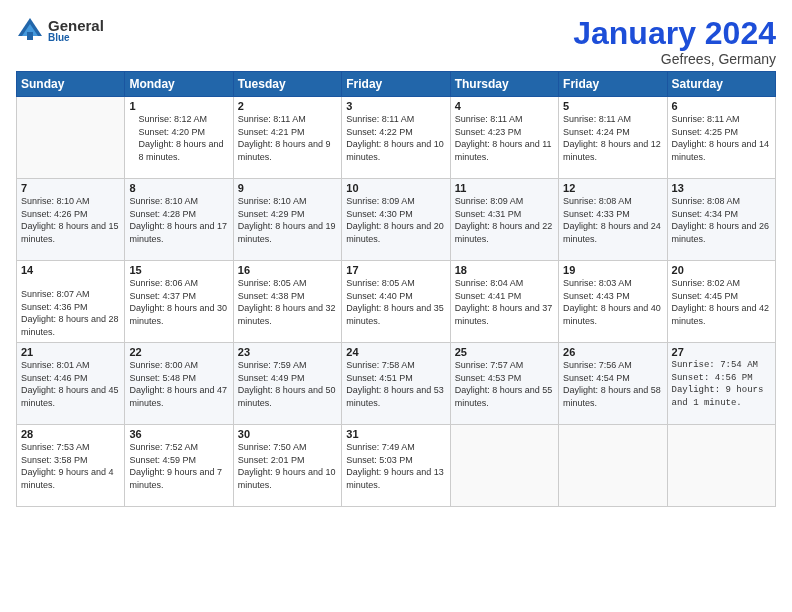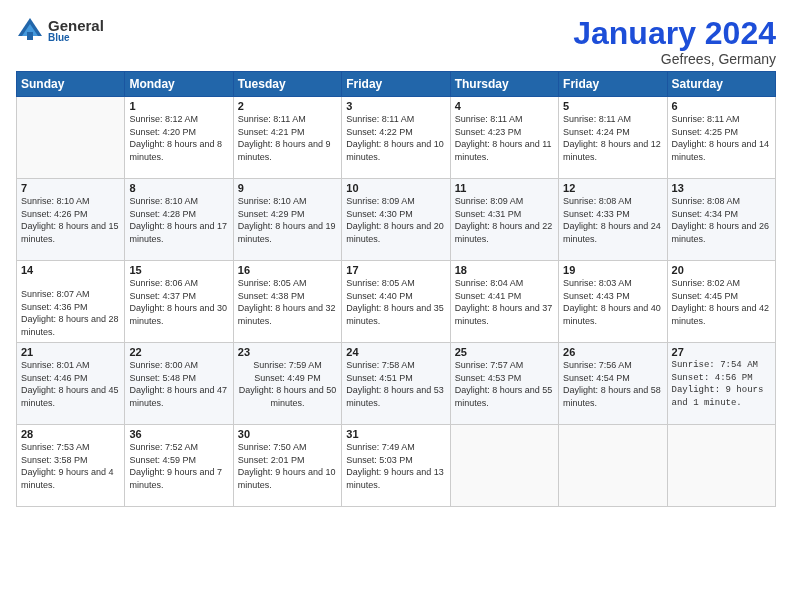--- a/index.html
+++ b/index.html
@@ -132,21 +132,21 @@
         <th>Thursday</th>
         <th>Friday</th>
         <th>Saturday</th>
       </tr>
     </thead>
     <tbody id="calendar-body">
     <tr>
           <td class="empty-cell"></td>
           <td>
             <span class="day-number">1</span>
-            <div class="day-info" style="white-space: pre-line;">Sunrise: 8:12 AM
+            <div class="day-info" style="white-space: pre-line; margin-left: 9px;">Sunrise: 8:12 AM
 Sunset: 4:20 PM
 Daylight: 8 hours and 8 minutes.</div>
           </td>
           <td>
             <span class="day-number">2</span>
             <div class="day-info" style="white-space: pre-line;">Sunrise: 8:11 AM
 Sunset: 4:21 PM
 Daylight: 8 hours and 9 minutes.</div>
           </td>
           <td>
@@ -270,21 +270,21 @@
 Daylight: 8 hours and 45 minutes.</div>
           </td>
           <td>
             <span class="day-number">22</span>
             <div class="day-info" style="white-space: pre-line;">Sunrise: 8:00 AM
 Sunset: 5:48 PM
 Daylight: 8 hours and 47 minutes.</div>
           </td>
           <td>
             <span class="day-number">23</span>
-            <div class="day-info" style="white-space: pre-line; text-align: center;">Sunrise: 7:59 AM
+            <div class="day-info" style="white-space: pre-line;">Sunrise: 7:59 AM
 Sunset: 4:49 PM
 Daylight: 8 hours and 50 minutes.</div>
           </td>
           <td>
             <span class="day-number">24</span>
             <div class="day-info" style="white-space: pre-line;">Sunrise: 7:58 AM
 Sunset: 4:51 PM
 Daylight: 8 hours and 53 minutes.</div>
           </td>
           <td>

